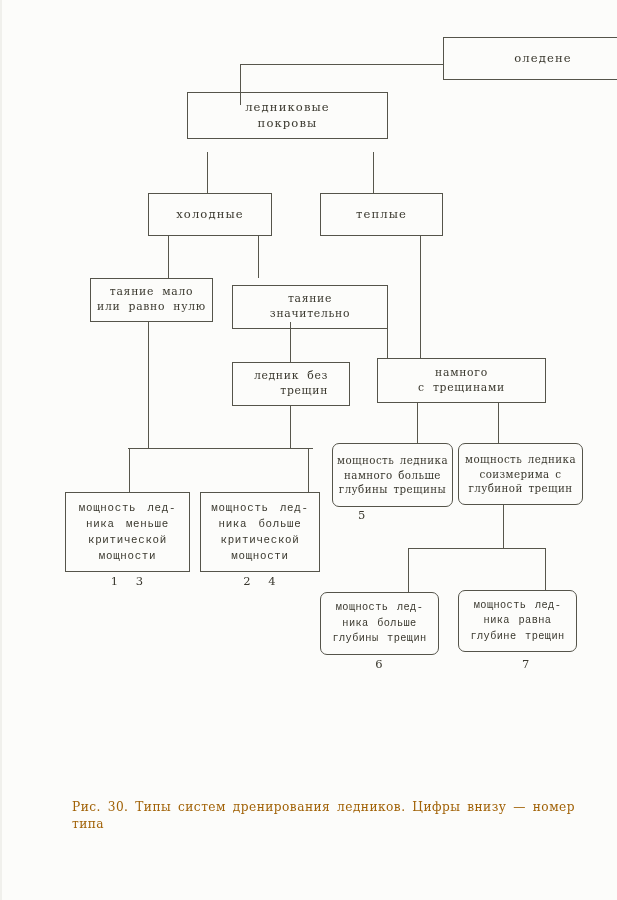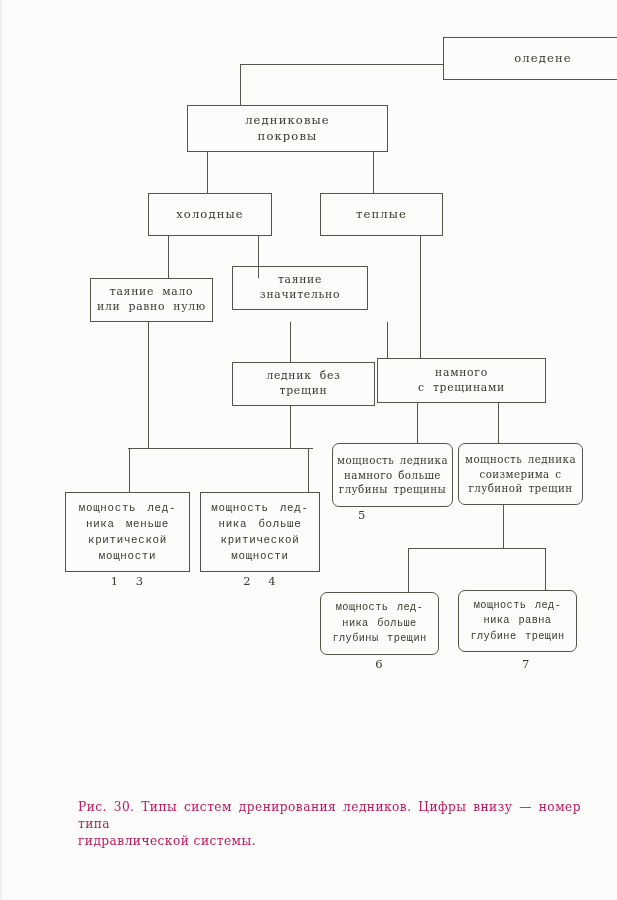--- a/index.html
+++ b/index.html
@@ -32,25 +32,25 @@
   .num{
     position:absolute;
     font-size:11.5px;
     letter-spacing:1px;
     word-spacing:12px;
     color:#3a382e;
     text-align:center;
   }
   .caption{
     position:absolute;
-    left:78px;top:799px;width:503px;
+    left:72px;top:799px;width:503px;
     font-size:12.2px;
     letter-spacing:0.45px;
     line-height:1.4;
-    color:#be185d;
+    color:#a16207;
   }
   .caption .l1{text-align:justify;text-align-last:justify;}
   .caption .l2{text-align:left;}
   .edge-shade{position:absolute;left:0;top:0;width:2px;height:100%;background:#f0f0ec;}
 </style>
 </head>
 <body>
 
 <div id="page">
   <div class="edge-shade"></div>
@@ -70,29 +70,29 @@
   <div class="line" style="left:129px;top:448px;width:1px;height:44px;"></div>
   <div class="line" style="left:308px;top:448px;width:1px;height:44px;"></div>
   <div class="line" style="left:417px;top:403px;width:1px;height:40px;"></div>
   <div class="line" style="left:498px;top:403px;width:1px;height:40px;"></div>
   <div class="line" style="left:503px;top:505px;width:1px;height:43px;"></div>
   <div class="line" style="left:408px;top:548px;width:138px;height:1px;"></div>
   <div class="line" style="left:408px;top:548px;width:1px;height:44px;"></div>
   <div class="line" style="left:545px;top:548px;width:1px;height:42px;"></div>
 
   <div class="node big" style="left:443px;top:37px;width:200px;height:43px;">оледене</div>
-  <div class="node big" style="left:187px;top:105px;width:201px;height:47px;">ледниковые
+  <div class="node big" style="left:187px;top:92px;width:201px;height:47px;">ледниковые
 покровы</div>
   <div class="node big" style="left:148px;top:193px;width:124px;height:43px;">холодные</div>
   <div class="node big" style="left:320px;top:193px;width:123px;height:43px;">теплые</div>
   <div class="node" style="left:90px;top:278px;width:123px;height:44px;">таяние мало
 или равно нулю</div>
-  <div class="node" style="left:232px;top:266px;width:136px;height:44px;text-align:center;">таяние
+  <div class="node" style="left:232px;top:285px;width:156px;height:44px;text-align:center;">таяние
 значительно</div>
-  <div class="node" style="left:232px;top:362px;width:143px;height:44px;">ледник без
+  <div class="node" style="left:232px;top:362px;width:118px;height:44px;text-align:right;">ледник без
 трещин</div>
   <div class="node" style="left:377px;top:358px;width:169px;height:45px;">намного
 с трещинами</div>
   <div class="node dense" style="left:332px;top:443px;width:121px;height:64px;">мощность ледника
 намного больше
 глубины трещины</div>
   <div class="node dense" style="left:458px;top:443px;width:125px;height:62px;">мощность ледника
 соизмерима с
 глубиной трещин</div>
   <div class="node tall" style="left:65px;top:492px;width:125px;height:80px;">мощность лед-
@@ -111,15 +111,14 @@
 глубине трещин</div>
 
   <div class="num" style="left:65px;top:574px;width:125px;">1 3</div>
   <div class="num" style="left:200px;top:574px;width:120px;">2 4</div>
   <div class="num" style="left:358px;top:508px;">5</div>
   <div class="num" style="left:320px;top:657px;width:119px;">6</div>
   <div class="num" style="left:522px;top:657px;">7</div>
 
   <div class="caption">
     <div class="l1">Рис. 30. Типы систем дренирования ледников. Цифры внизу — номер типа</div>
-    <div class="l2">гидравлической системы.</div>
   </div>
 </div>
 
 </body></html>

